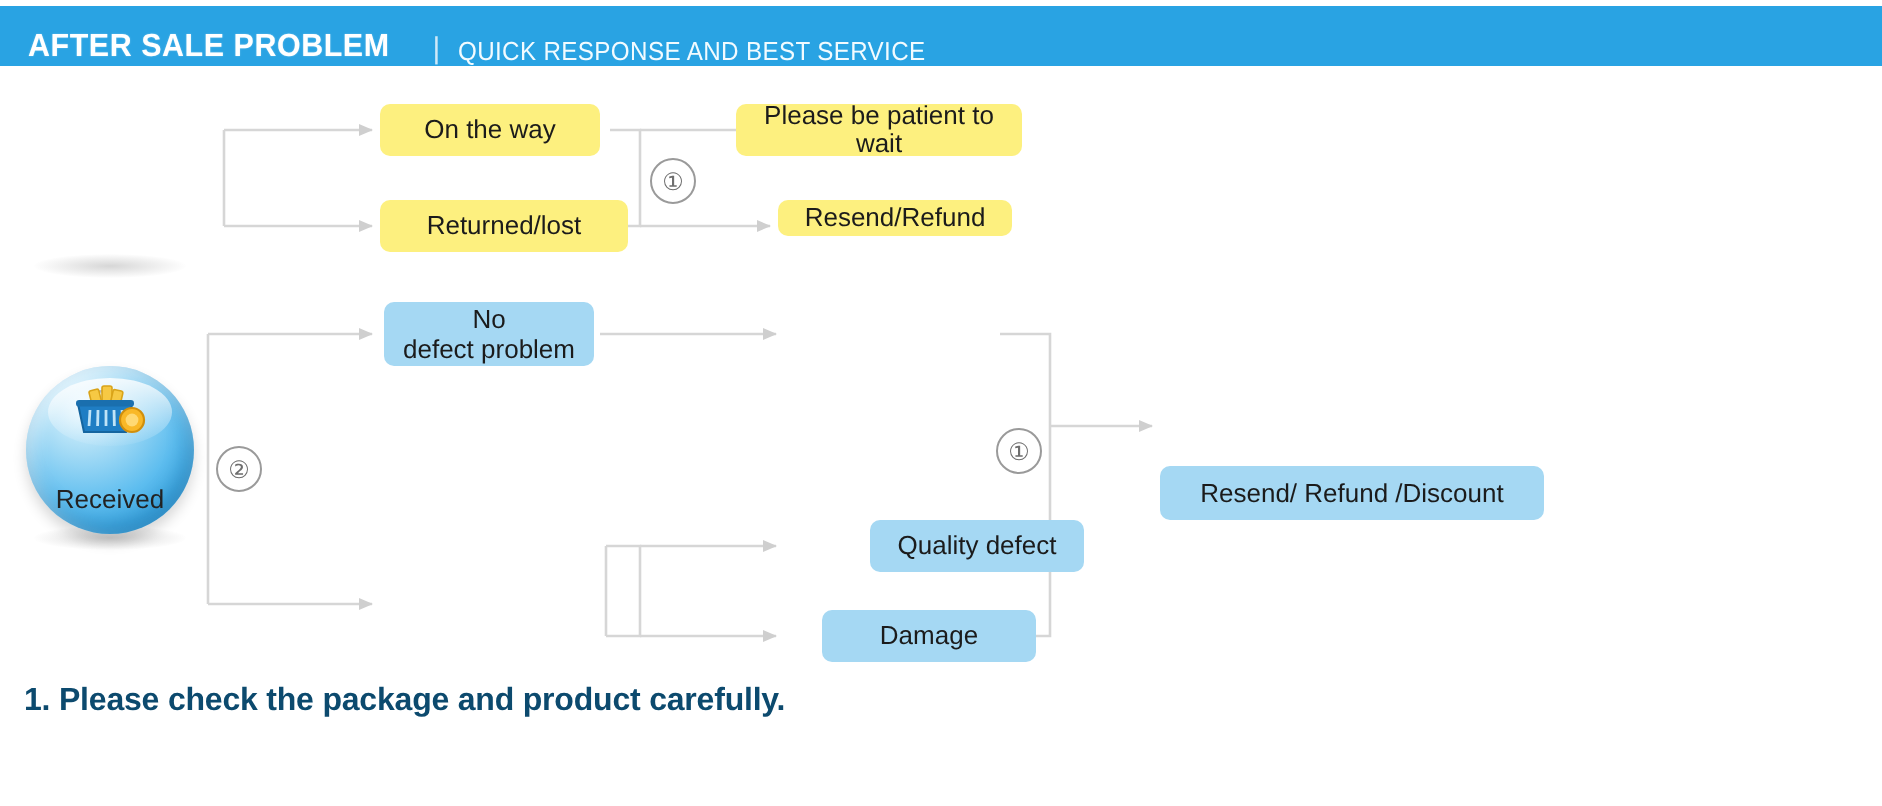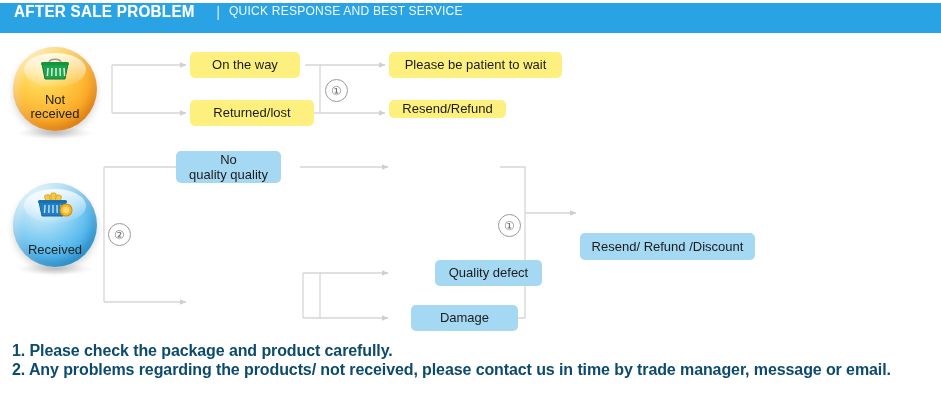--- a/index.html
+++ b/index.html
@@ -18,21 +18,21 @@
 
   
   .header-bar {
     position: absolute;
     left: 0;
     top: 3px;
     width: 941px;
     height: 30px;
     background: #29a3e3;
     display: flex;
-    align-items: flex-start;
+    align-items: flex-end;
     box-sizing: border-box;
     padding-left: 14px;
   }
   .header-title {
     font-size: 16px;
     font-weight: bold;
     letter-spacing: 0.3px;
     color: #ffffff;
     font-family: "Liberation Sans", sans-serif;
     transform: scaleX(0.95);
@@ -226,41 +226,20 @@
       <path d="M320,285 L388,285" marker-end="url(#arrowhead)"></path>
 
       <path d="M500,134 L525,134 L525,285 L500,285"></path>
       <path d="M500,240 L525,240"></path>
 
       <path d="M525,180 L576,180" marker-end="url(#arrowhead)"></path>
     </g>
   </svg>
 
   <div class="orb-shadow sh-not"></div>
-  <div class="orb orb-not-received">
-    <div class="orb-gloss"></div>
-    <div class="orb-icon">
-      <svg width="34" height="28" viewBox="0 0 34 28" xmlns="http://www.w3.org/2000/svg">
-        <path d="M11 8 C11 3, 23 3, 23 8" stroke="#9a9a9a" stroke-width="1.4" fill="none"></path>
-        <path d="M4 9 L30 9 L27 24 L7 24 Z" fill="#1ea34a" stroke="#117a34" stroke-width="1"></path>
-        <rect x="3" y="7" width="28" height="3.4" rx="1.6" fill="#15953f"></rect>
-        <g stroke="#d8f5e2" stroke-width="1.5">
-          <line x1="10" y1="13" x2="9.4" y2="21"></line>
-          <line x1="14" y1="13" x2="13.7" y2="21"></line>
-          <line x1="18" y1="13" x2="18" y2="21"></line>
-          <line x1="22" y1="13" x2="22.3" y2="21"></line>
-          <line x1="26" y1="13" x2="26.6" y2="21"></line>
-        </g>
-      </svg>
-    </div>
-    <div class="orb-label">
-      <span>Not</span><br>
-      <span>received</span>
-    </div>
-  </div>
 
   <div class="orb-shadow sh-rec"></div>
   <div class="orb orb-received">
     <div class="orb-gloss"></div>
     <div class="orb-icon">
       <svg width="42" height="30" viewBox="0 0 42 30" xmlns="http://www.w3.org/2000/svg">
         <path d="M12 9 C12 3, 24 3, 24 9" stroke="#b9b9b9" stroke-width="1.3" fill="none"></path>
         <g fill="#f6c944" stroke="#d9a318" stroke-width="0.8">
           <rect x="11" y="4" width="5" height="7" rx="1" transform="rotate(-14 13 7)"></rect>
           <rect x="17" y="2" width="5" height="8" rx="1"></rect>
@@ -277,36 +256,35 @@
         </g>
         <circle cx="32" cy="19" r="6" fill="#f9b828" stroke="#d18f0c" stroke-width="1.1"></circle>
         <circle cx="32" cy="19" r="3.2" fill="#ffd974"></circle>
       </svg>
     </div>
     <div class="orb-label">Received</div>
   </div>
 
   <div class="node yellow" style="left:190px; top:19px;  width:110px; height:26px;">On the way</div>
   <div class="node yellow" style="left:190px; top:67px;  width:124px; height:26px;">Returned/lost</div>
-  <div class="node yellow" style="left:389px; top:19px;  width:173px; height:26px;">Please be patient to wait</div>
+  <div class="node yellow" style="left:368px; top:19px;  width:143px; height:26px;">Please be patient to wait</div>
   <div class="node yellow" style="left:389px; top:67px;  width:117px; height:18px;">Resend/Refund</div>
 
   <div class="badge" style="left:325px; top:46px;">①</div>
 
-  <div class="node blue" style="left:176px; top:118px; width:105px; height:32px; flex-direction:column; line-height:15px;">
+  <div class="node blue" style="left:192px; top:118px; width:105px; height:32px; flex-direction:column; line-height:15px;">
     <span>No</span>
-    <span>quality quality</span>
+    <span>defect problem</span>
   </div>
 
   <div class="node blue" style="left:391px; top:227px; width:107px; height:26px;margin-left:44px;">Quality defect</div>
   <div class="node blue" style="left:411px; top:272px; width:107px; height:26px;">Damage</div>
 
-  <div class="node blue" style="left:580px; top:200px; width:175px; height:27px;">Resend/ Refund /Discount</div>
+  <div class="node blue" style="left:580px; top:200px; width:192px; height:27px;">Resend/ Refund /Discount</div>
 
   <div class="badge" style="left:108px; top:190px;">②</div>
   <div class="badge" style="left:498px; top:181px;">①</div>
 
 </div>
 
 <div class="footer">
   <div class="footer-line">1. Please check the package and product carefully.</div>
-  <div class="footer-line">2. Any problems regarding the products/ not received, please contact us in time by trade manager, message or email.</div>
 </div>
 
 </body></html>

